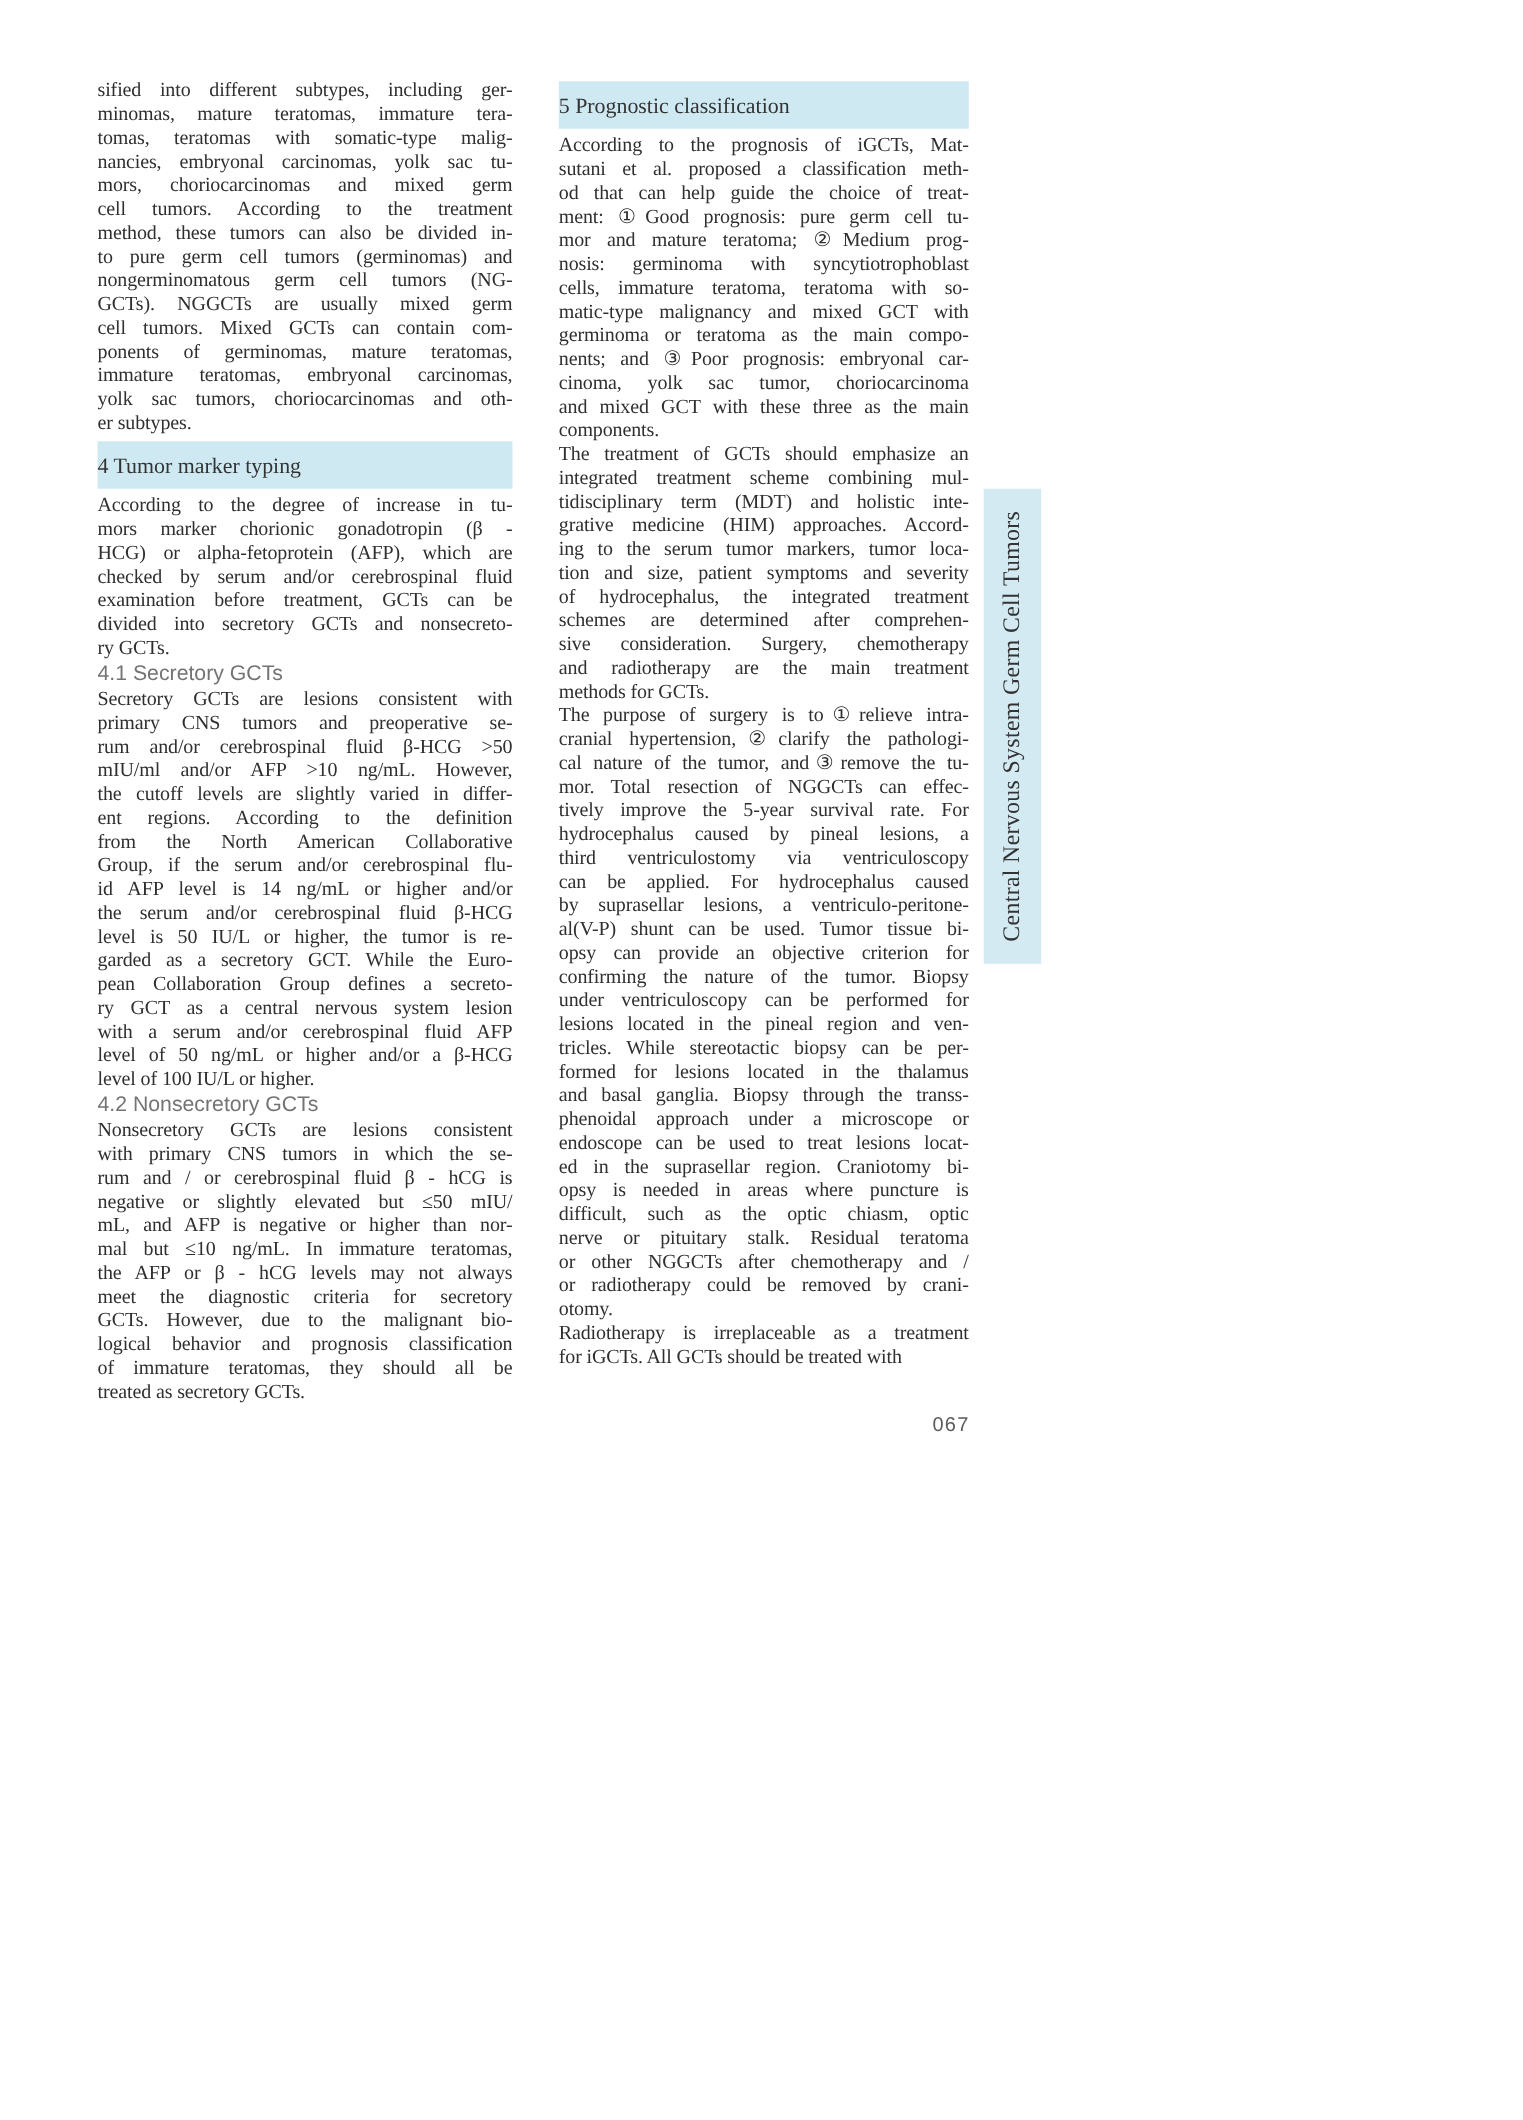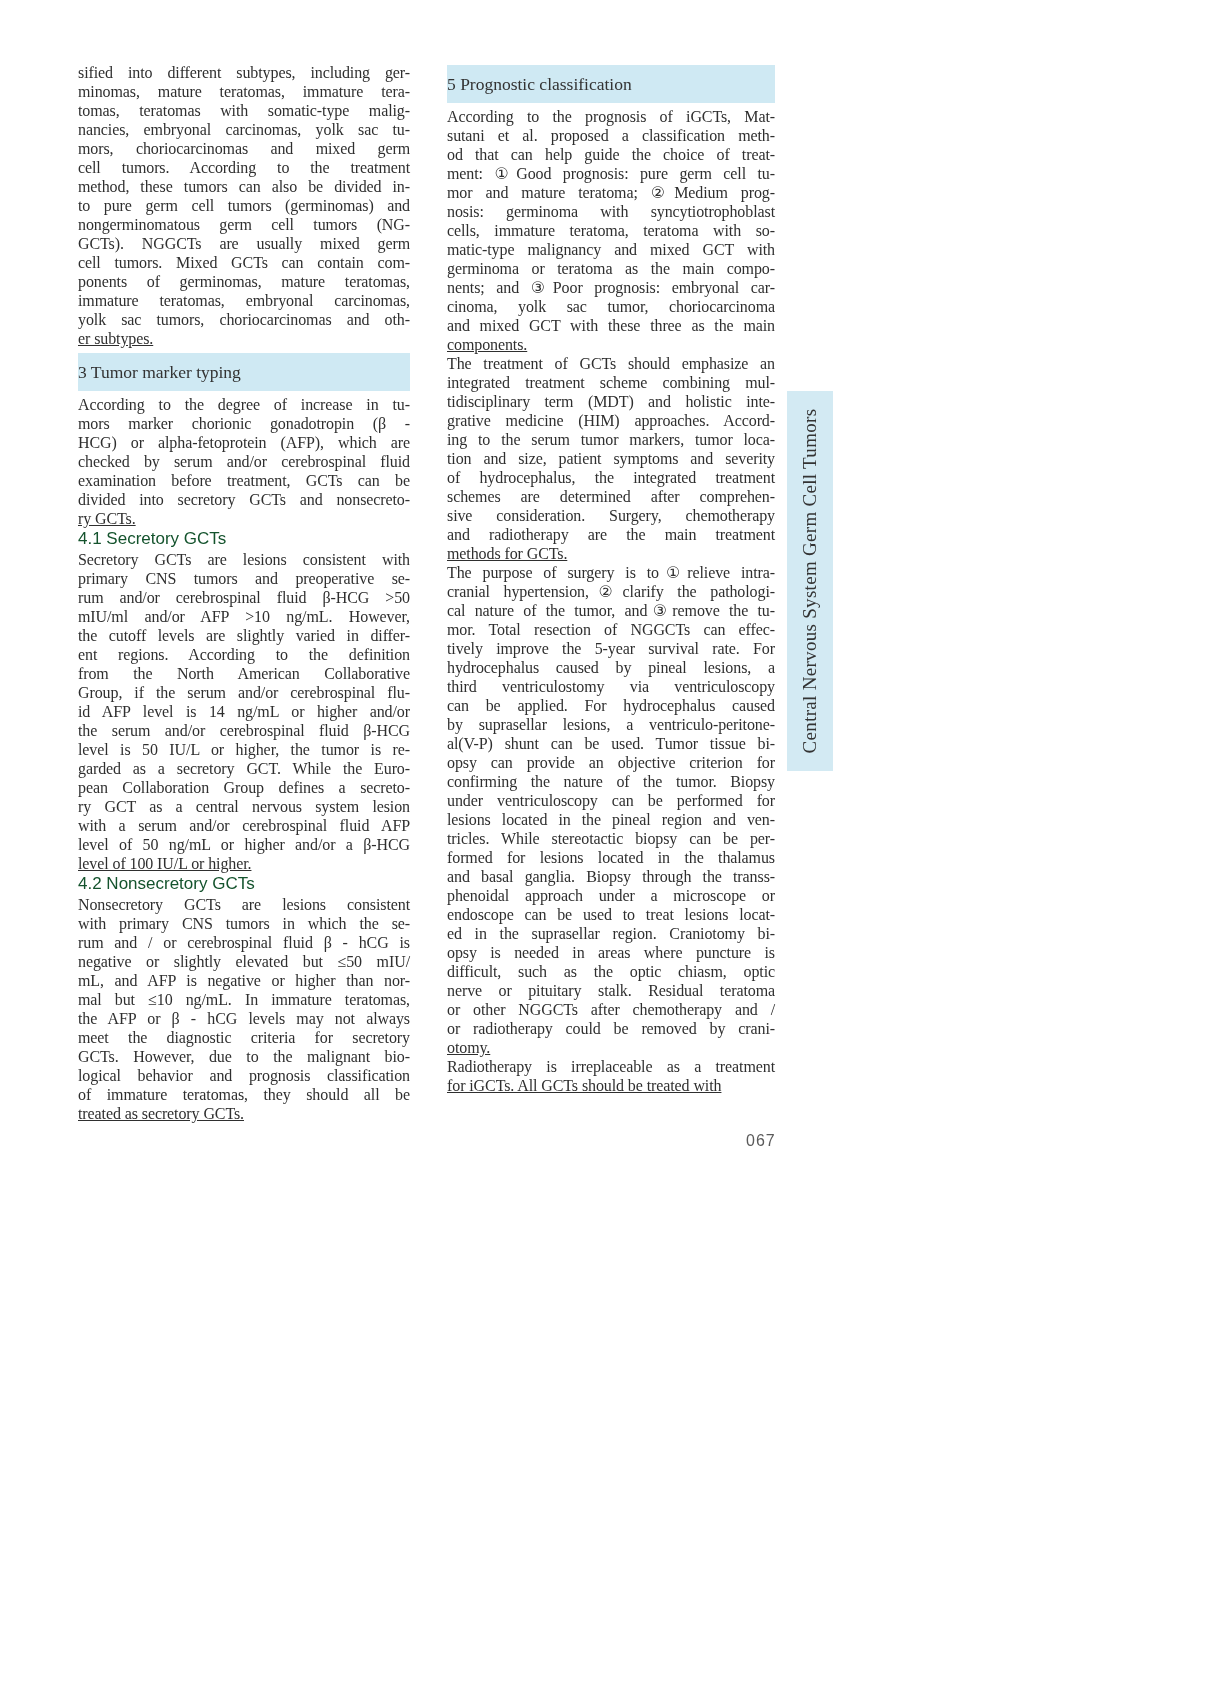--- a/index.html
+++ b/index.html
@@ -10,31 +10,31 @@
   .col { position:absolute; top:63px; }
   .col-left  { left:78px;  width:332px; }
   .col-right { left:447px; width:328px; }
 
   .para { margin:0; }
   .line {
     height:19px; line-height:19px; font-size:16px;
     text-align:justify; text-align-last:justify; white-space:nowrap;
     letter-spacing:-0.1px;
   }
-  .line.last { text-align-last:left;text-decoration:underline; }
+  .line.last { text-align-last:left; }
 
   .boxhead {
     height:38px; line-height:38px; 
     font-size:17.5px; color:#333333; margin:5px 0 4px 0;
   }
   .col-right .boxhead:first-child { margin-top:2px; }
 
   .subhead {
     font-family:"Liberation Sans","DejaVu Sans",sans-serif;
-    font-size:17px; color:#14532d; height:22px; line-height:22px;
+    font-size:17px; color:#737373; height:22px; line-height:22px;
     white-space:nowrap;
   }
 
   .rulehead {
     border-top:2px solid #2e2e2e; border-bottom:2px solid #2e2e2e;
     margin:6px 0 7px 0; padding:6px 0; text-align:center;
     font-weight:bold; font-size:17px; color:#222222; line-height:20px;
   }
 
   .side-tab {
@@ -68,21 +68,21 @@
         <div class="line">method, these tumors can also be divided in-</div>
         <div class="line">to pure germ cell tumors (germinomas) and</div>
         <div class="line">nongerminomatous germ cell tumors (NG-</div>
         <div class="line">GCTs). NGGCTs are usually mixed germ</div>
         <div class="line">cell tumors. Mixed GCTs can contain com-</div>
         <div class="line">ponents of germinomas, mature teratomas,</div>
         <div class="line">immature teratomas, embryonal carcinomas,</div>
         <div class="line">yolk sac tumors, choriocarcinomas and oth-</div>
         <div class="line last">er subtypes.</div>
       </div>
-      <div class="boxhead" style="background: rgb(207, 233, 243);">3 Tumor marker typing</div>
+      <div class="boxhead" style="background: rgb(207, 233, 243);">4 Tumor marker typing</div>
       <div class="para">
         <div class="line">According to the degree of increase in tu-</div>
         <div class="line">mors marker chorionic gonadotropin (β -</div>
         <div class="line">HCG) or alpha-fetoprotein (AFP), which are</div>
         <div class="line">checked by serum and/or cerebrospinal fluid</div>
         <div class="line">examination before treatment, GCTs can be</div>
         <div class="line">divided into secretory GCTs and nonsecreto-</div>
         <div class="line last">ry GCTs.</div>
       </div>
       <div class="subhead">4.1 Secretory GCTs</div>

